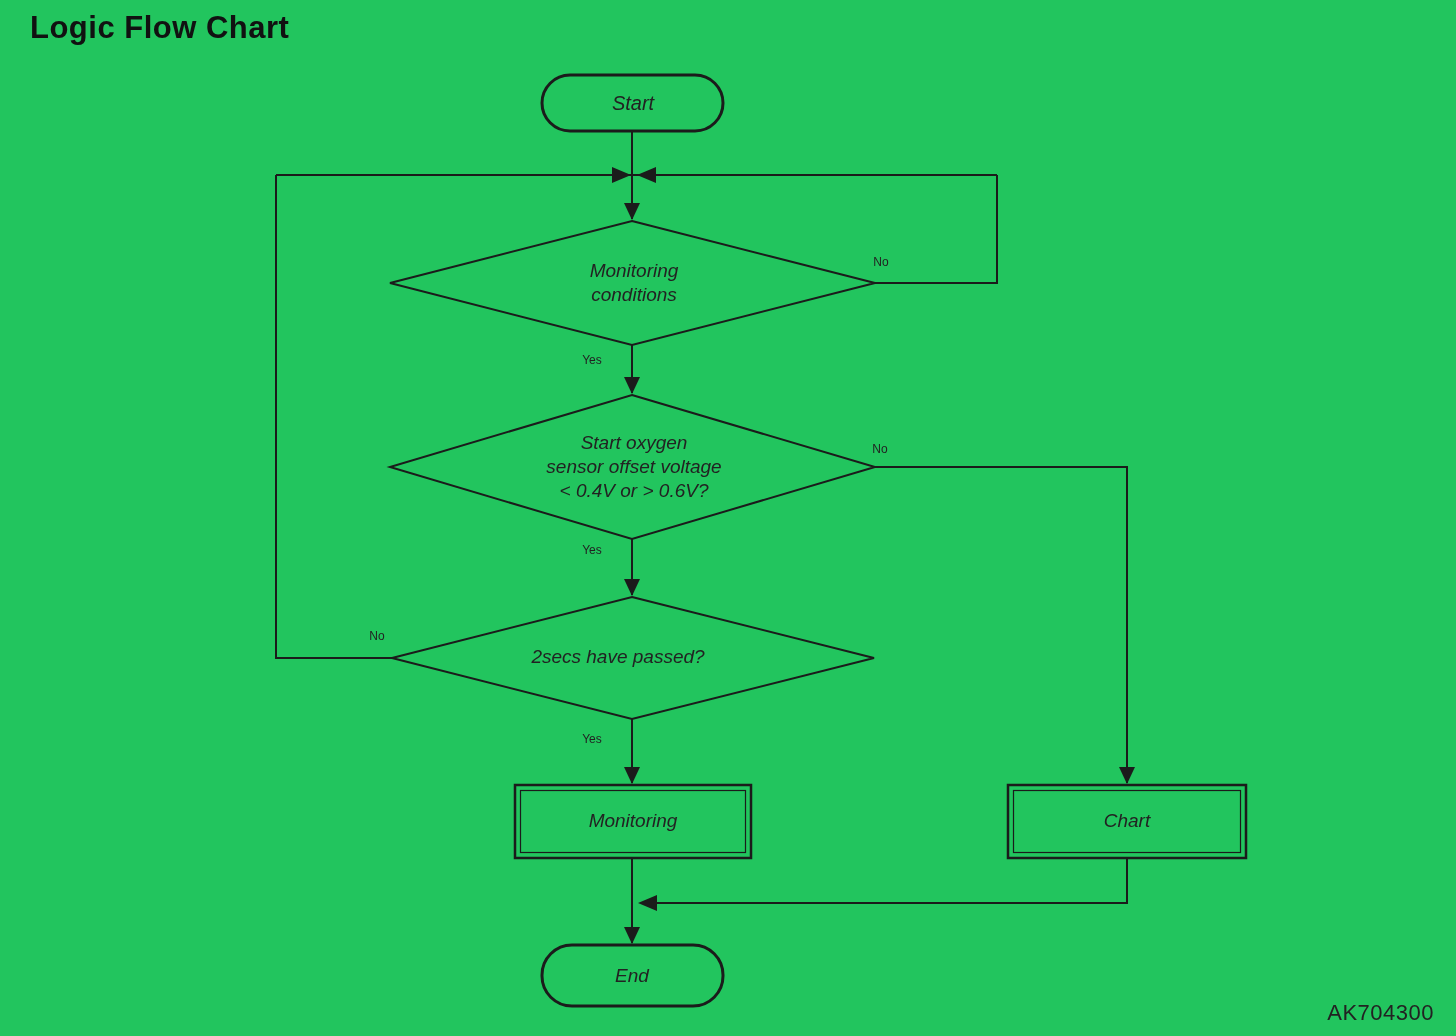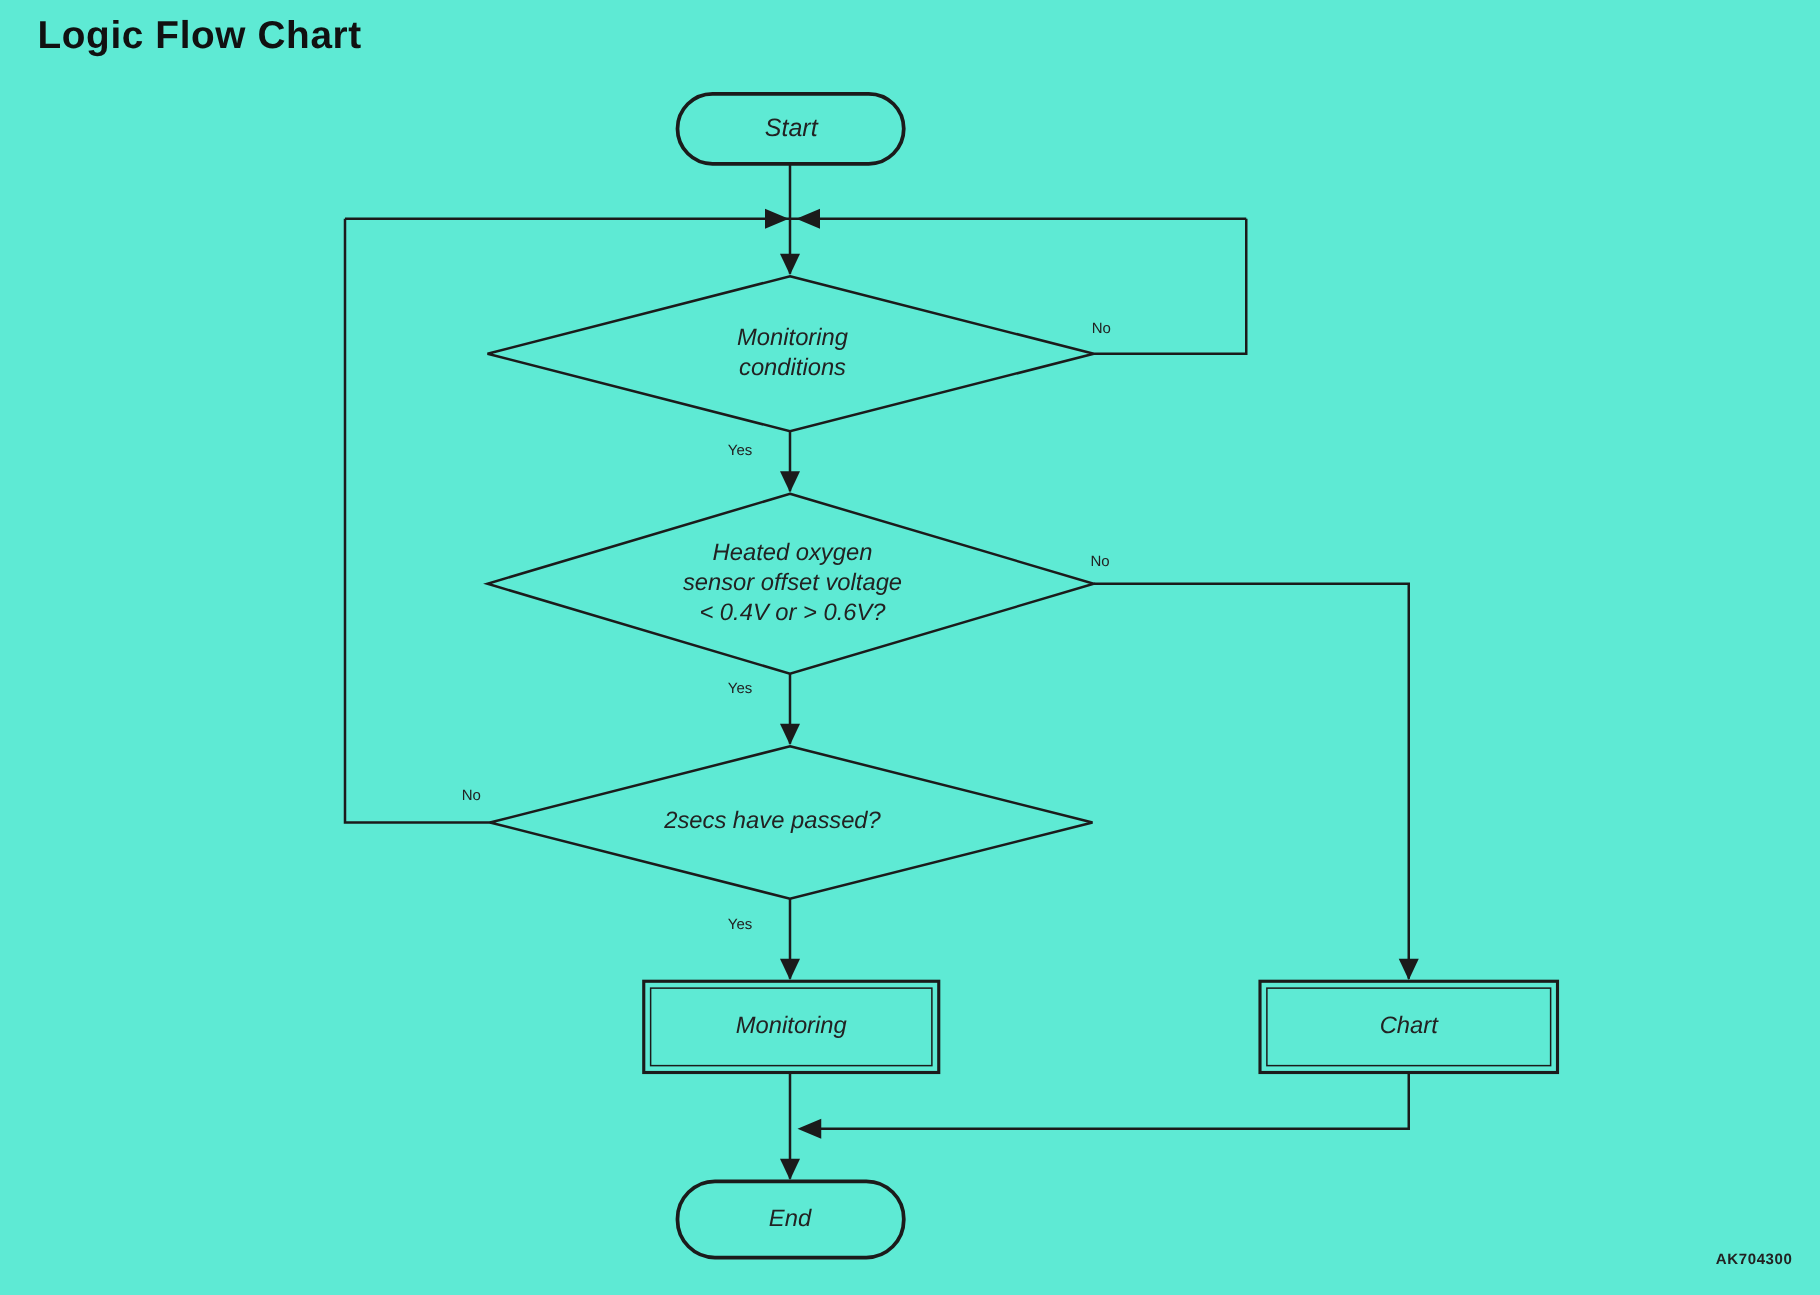--- a/index.html
+++ b/index.html
@@ -1,31 +1,31 @@
 <!DOCTYPE html>
 <html><head>
 <meta charset="utf-8">
 <style>
   html,body{margin:0;padding:0;background:#fff;}
   #canvas{
     position:relative;
     width:1456px;height:1036px;
-    background:#5eead4;
+    background:#22c55e;
     font-family:"Liberation Sans","DejaVu Sans",sans-serif;
     color:#1b1b1b;
     overflow:hidden;
   }
   #flow-svg{position:absolute;left:0;top:0;}
   .page-title{
     position:absolute;left:30px;top:10px;
     font-size:31px;font-weight:bold;letter-spacing:0.5px;color:#111;
   }
   .figure-code{
     position:absolute;right:22px;top:1000px;
-    font-size:12px;font-weight:bold;color:#222;letter-spacing:0.5px;text-align:center;
+    font-size:22px;font-weight:normal;color:#222;letter-spacing:0.5px;text-align:center;
   }
   .node-label{
     position:absolute;transform:translate(-50%,-50%);
     text-align:center;font-size:19px;line-height:24px;
     color:#222;white-space:nowrap;font-style:italic;
   }
   .edge-label{
     position:absolute;transform:translate(-50%,-50%);
     font-size:12px;color:#222;white-space:nowrap;
   }
@@ -77,21 +77,21 @@
   <div class="figure-code">AK704300</div>
 
   <div class="node-label" style="left:633px;top:103px;font-size:20px;">Start</div>
 
   <div class="node-label" style="left:634px;top:283px;">
     <div>Monitoring</div>
     <div>conditions</div>
   </div>
 
   <div class="node-label" style="left:634px;top:467px;">
-    <div>Heated oxygen</div>
+    <div>Start oxygen</div>
     <div>sensor offset voltage</div>
     <div>&lt; 0.4V or &gt; 0.6V?</div>
   </div>
 
   <div class="node-label" style="left:618px;top:657px;text-align:right;">2secs have passed?</div>
 
   <div class="node-label" style="left:633px;top:821px;">Monitoring</div>
 
   <div class="node-label" style="left:1127px;top:821px;">Chart</div>
 

